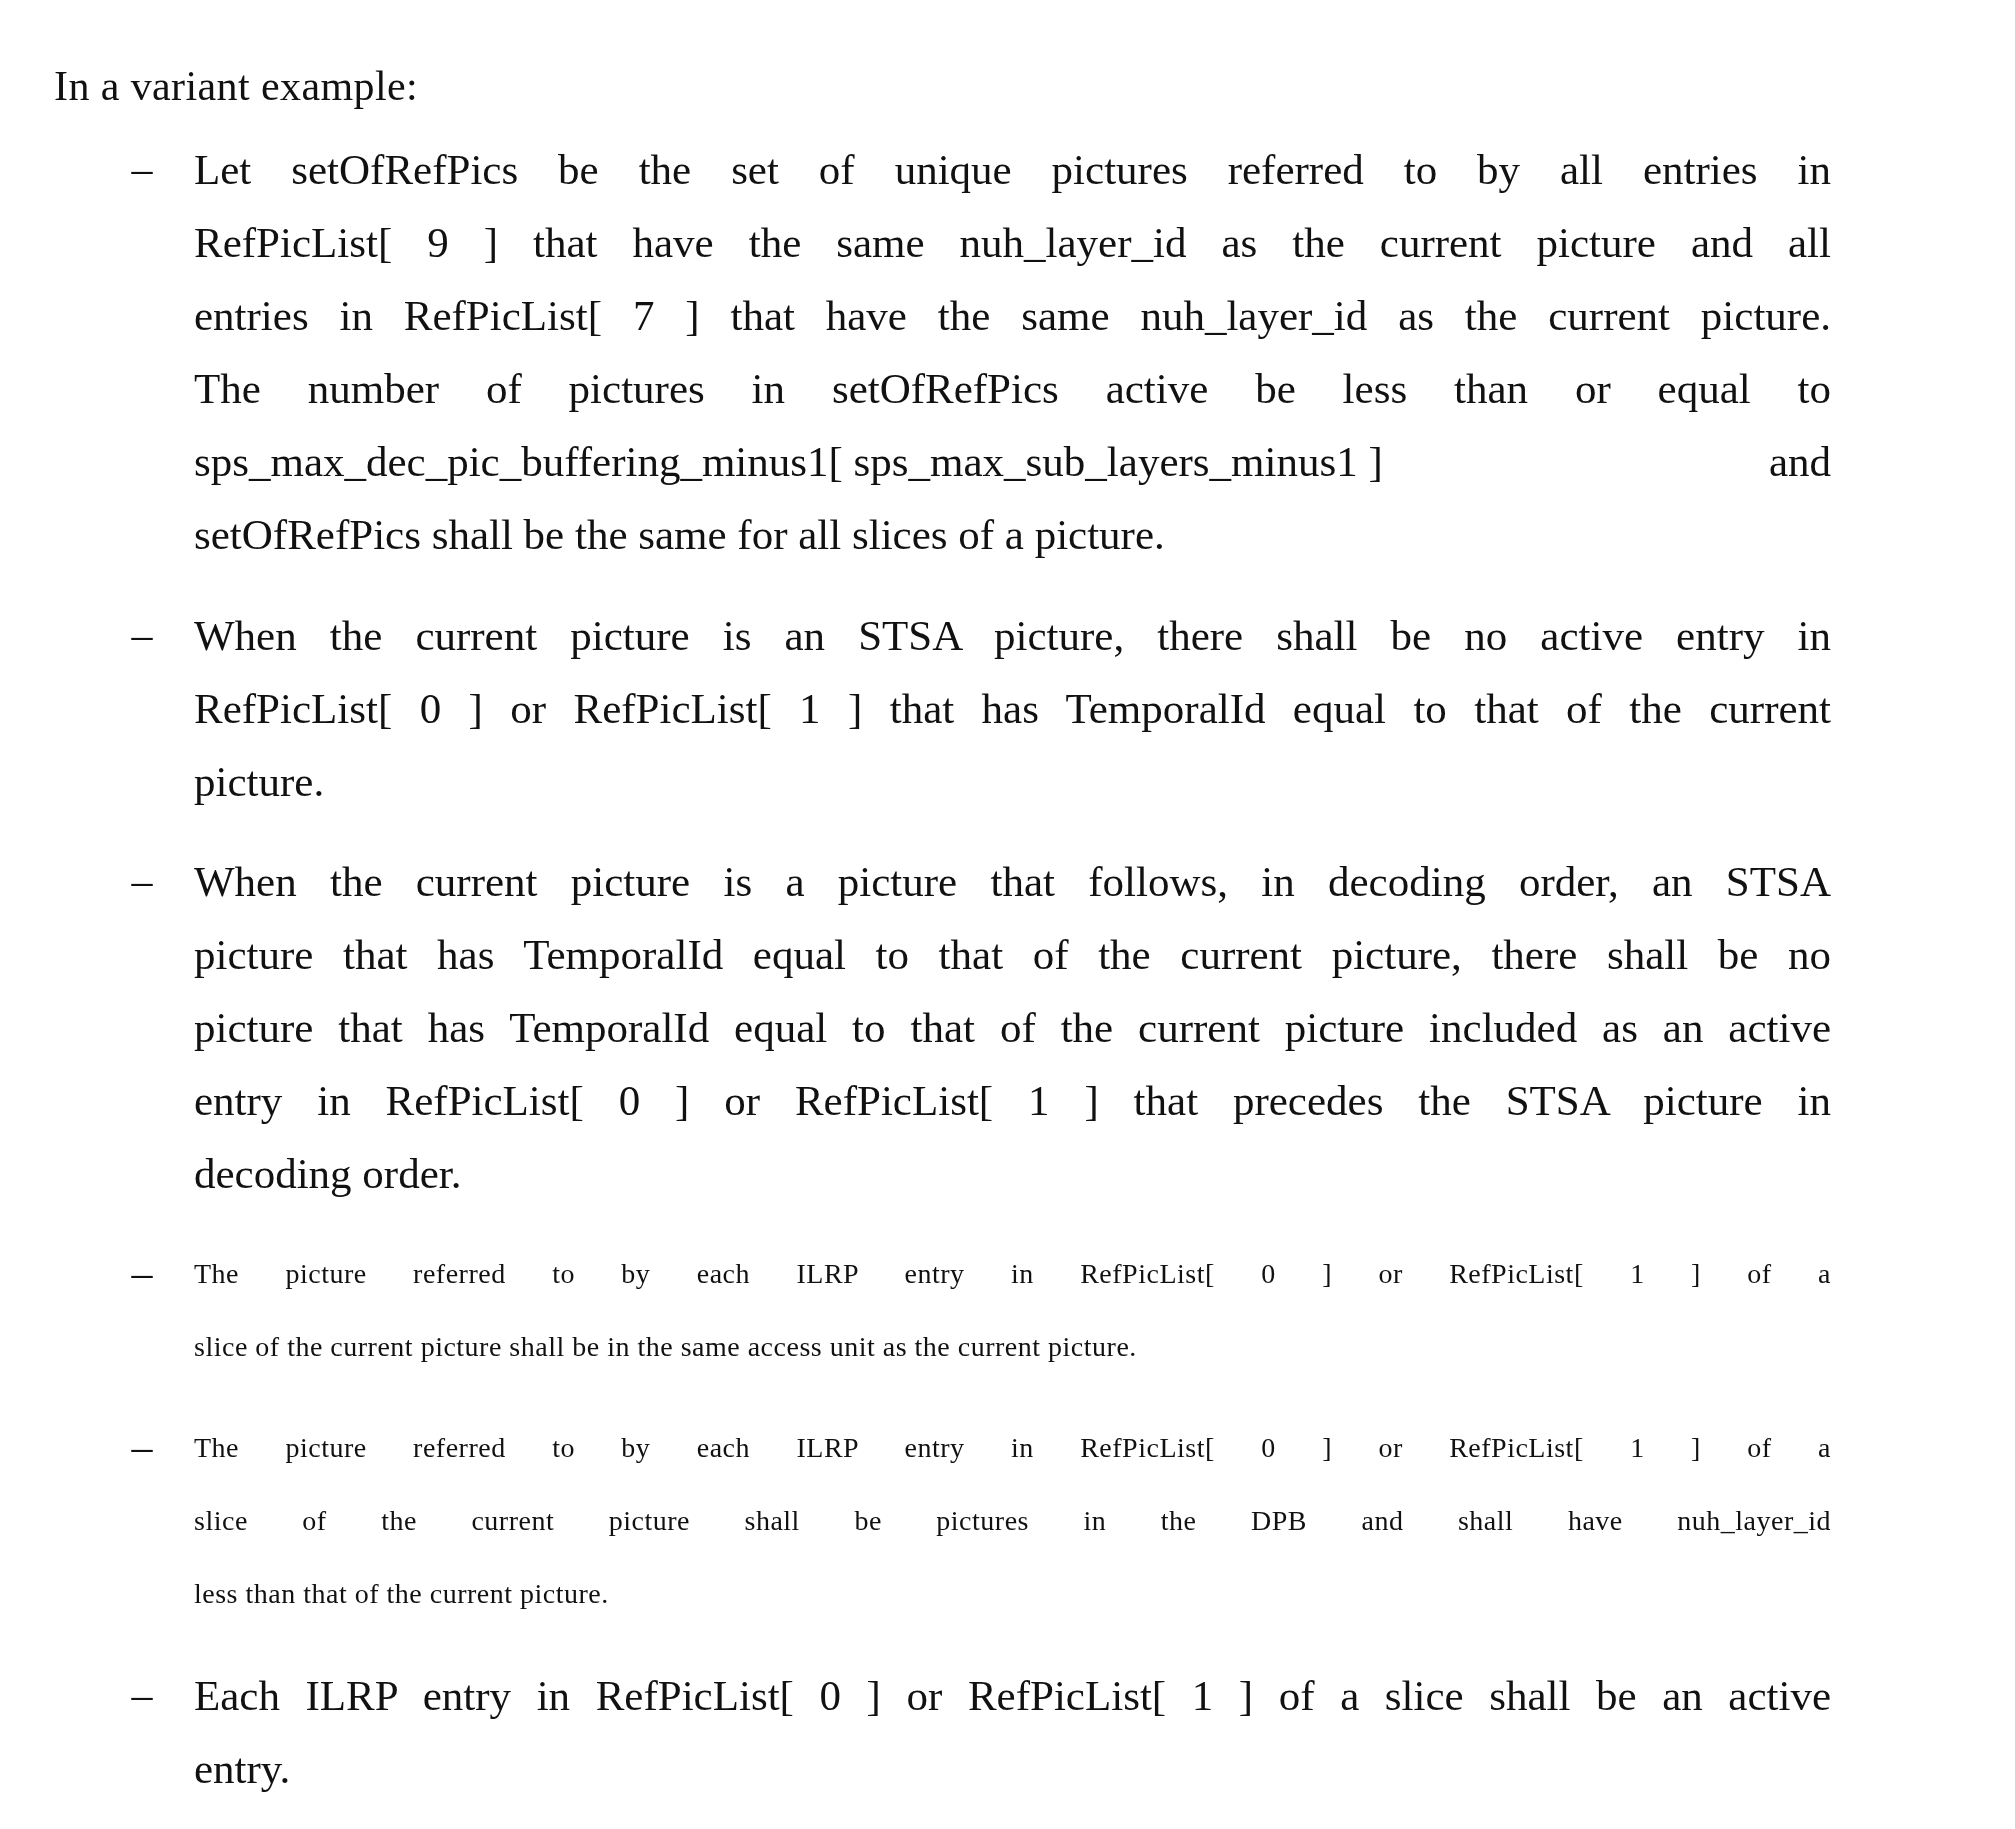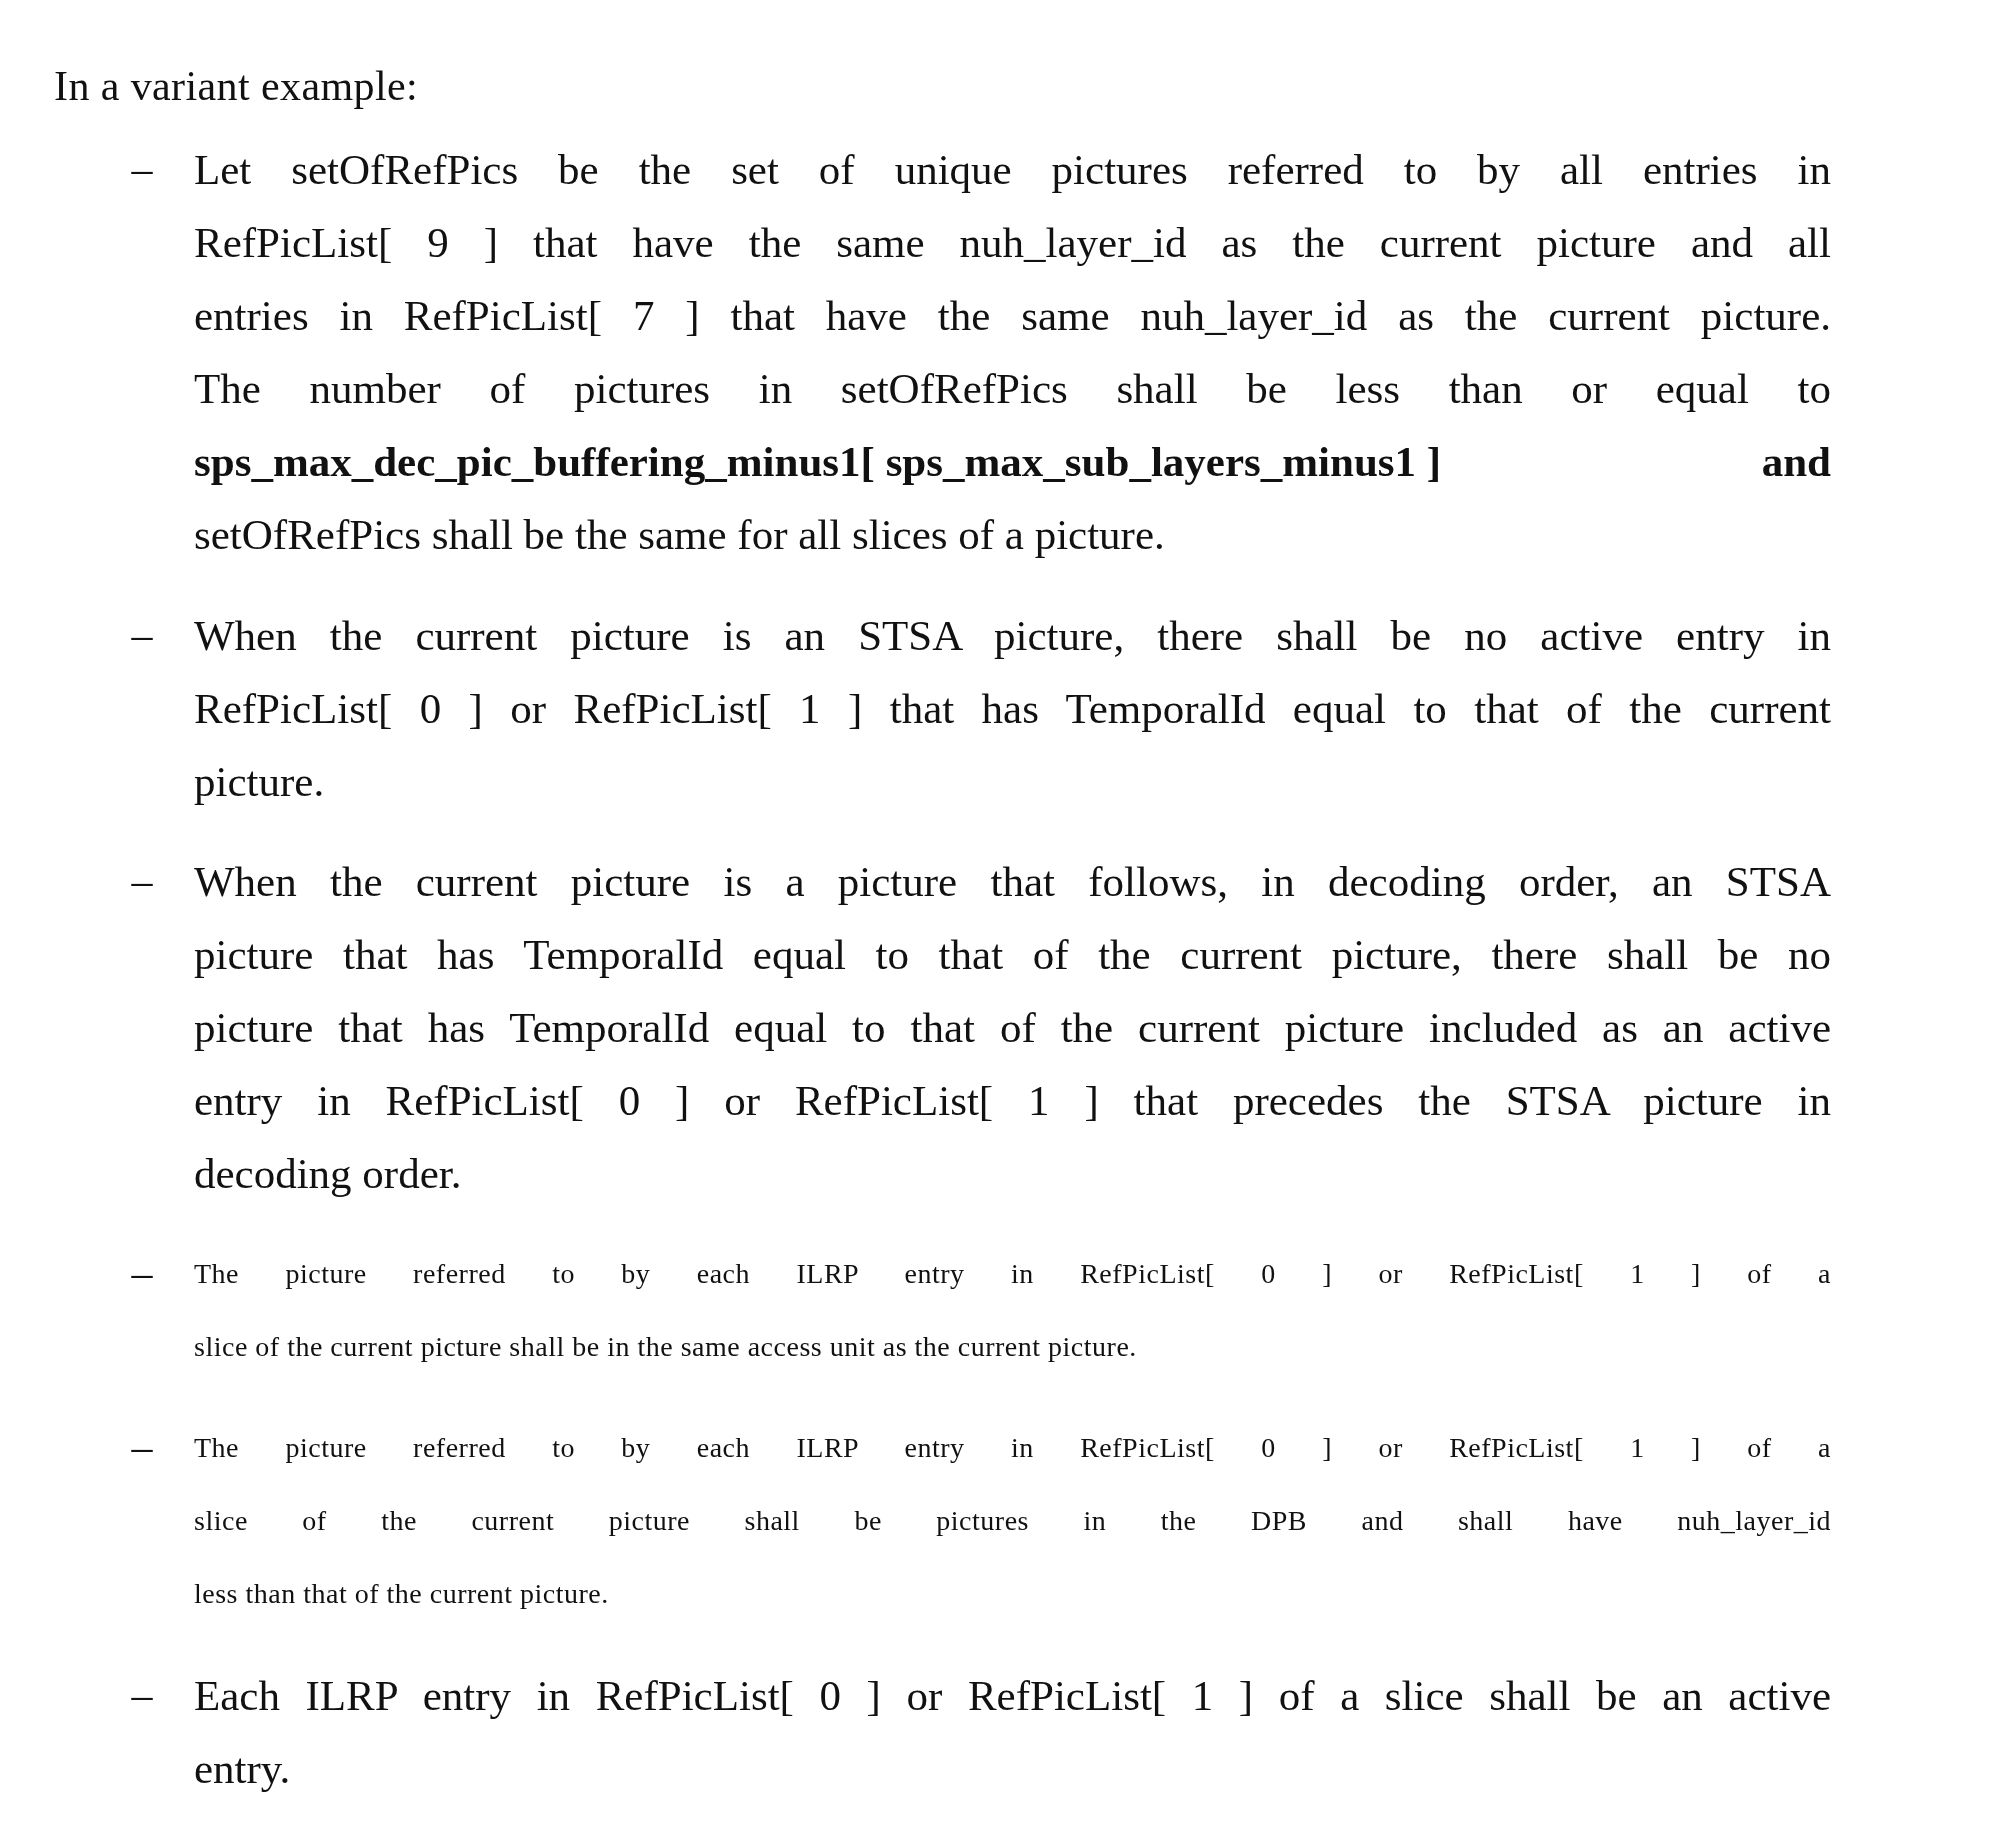--- a/index.html
+++ b/index.html
@@ -18,36 +18,36 @@
     font-size: 42px; line-height: 72px; text-align: center;
   }
   .text {
     position: absolute; left: 194px; width: 1637px;
     font-size: 43px; line-height: 73px; text-align: justify;
     text-align-last: left;
   }
   .text.wide { letter-spacing: 0.5px; font-size: 28px; }
   .line { display: block; text-align: justify; text-align-last: justify; white-space: nowrap; }
   .line.last { text-align-last: left; }
-  .line.flex { display: flex; justify-content: space-between; font-weight: bold; }
+  .line.flex { display: flex; justify-content: space-between; }
 </style>
 </head>
 <body>
 
 <div>
 
   <div class="intro">In a variant example:</div>
 
   <div class="item" style="top:133px">
     <div class="dash">–</div>
     <div class="text">
       <span class="line">Let setOfRefPics be the set of unique pictures referred to by all entries in</span>
       <span class="line">RefPicList[ 9 ] that have the same nuh_layer_id as the current picture and all</span>
       <span class="line">entries in RefPicList[ 7 ] that have the same nuh_layer_id as the current picture.</span>
-      <span class="line">The number of pictures in setOfRefPics shall be less than or equal to</span>
+      <span class="line">The number of pictures in setOfRefPics active be less than or equal to</span>
       <span class="line flex">
         <span>sps_max_dec_pic_buffering_minus1[ sps_max_sub_layers_minus1 ]</span>
         <span>and</span>
       </span>
       <span class="line last">setOfRefPics shall be the same for all slices of a picture.</span>
     </div>
   </div>
 
   <div class="item" style="top:599px">
     <div class="dash">–</div>

